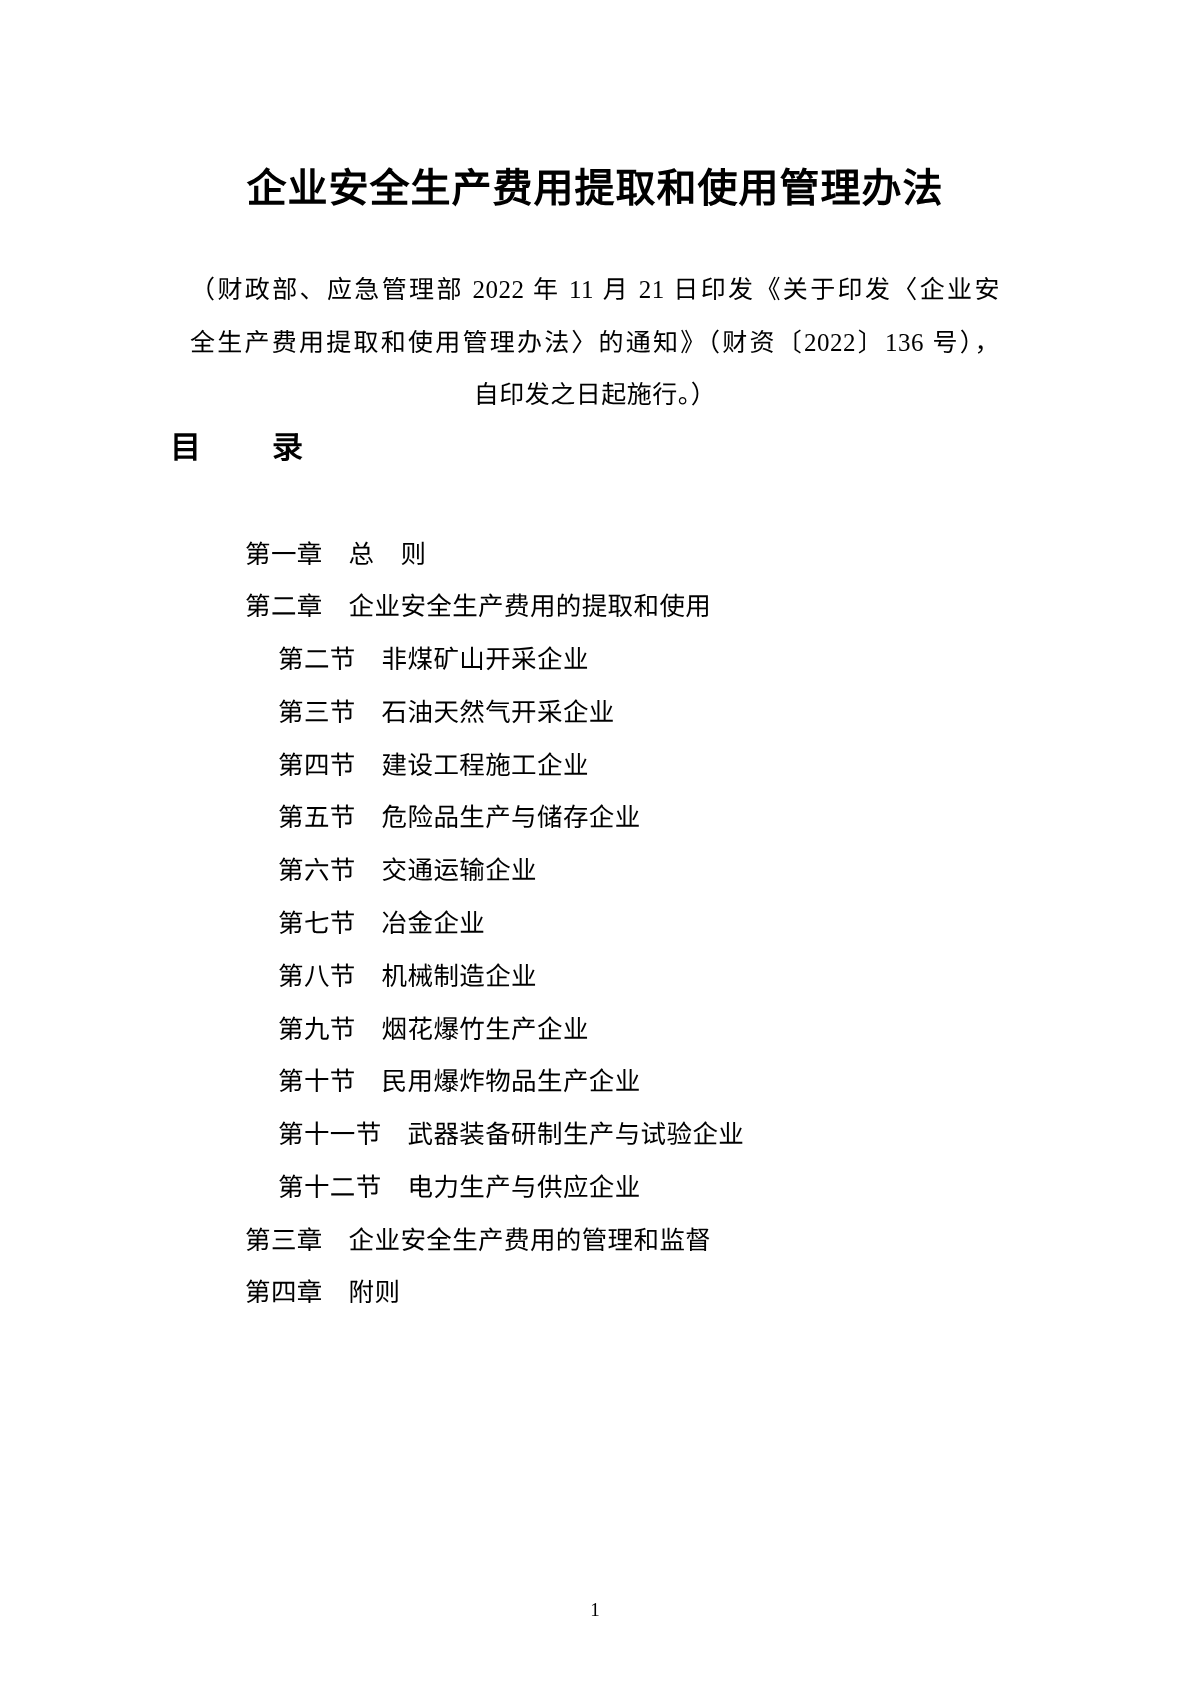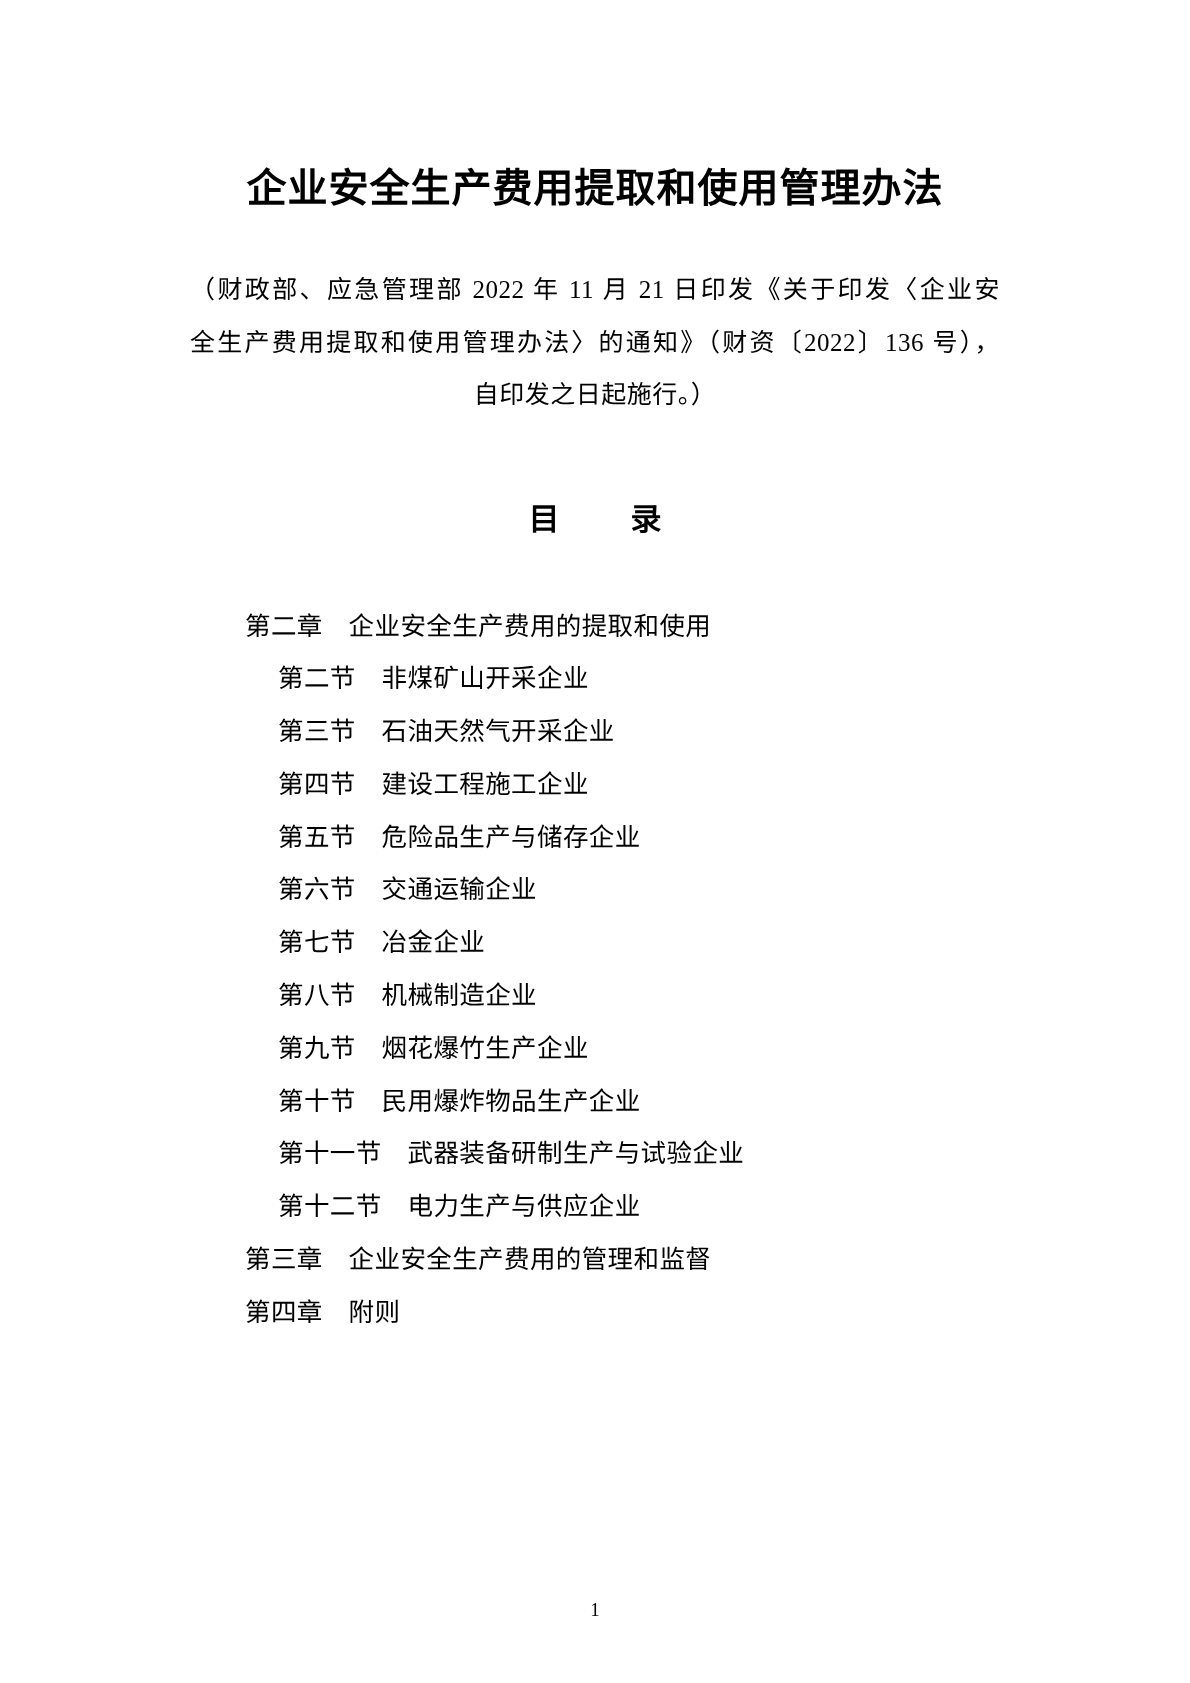--- a/index.html
+++ b/index.html
@@ -40,22 +40,20 @@
   }
   .subtitle-line {
     display: block;
   }
   .subtitle-line.just {
     text-align: justify;
     text-align-last: justify;
     padding: 0 10px;
   }
   .toc-heading {
-    margin-top: 72px;
-    text-align: center;
     font-family: "DejaVu Sans", "Liberation Sans", sans-serif;
     font-weight: bold;
     font-size: 31px;
     letter-spacing: 20px;
     text-indent: 20px;
   }
   .toc {
     margin-top: 62px;
     padding-left: 95px;
     font-size: 25.5px;
@@ -87,20 +85,21 @@
 
   <div class="subtitle-block">
     <span class="subtitle-line just">（财政部、应急管理部 2022 年 11 月 21 日印发《关于印发〈企业安</span>
     <span class="subtitle-line just">全生产费用提取和使用管理办法〉的通知》（财资〔2022〕136 号），</span>
     <span class="subtitle-line">自印发之日起施行。）</span>
   </div>
 
   <div class="toc-heading">目　录</div>
 
   <div class="toc">
+    <div class="toc-item level-1">第一章　总　则</div>
     <div class="toc-item level-1">第二章　企业安全生产费用的提取和使用</div>
     <div class="toc-item level-2">第二节　非煤矿山开采企业</div>
     <div class="toc-item level-2">第三节　石油天然气开采企业</div>
     <div class="toc-item level-2">第四节　建设工程施工企业</div>
     <div class="toc-item level-2">第五节　危险品生产与储存企业</div>
     <div class="toc-item level-2">第六节　交通运输企业</div>
     <div class="toc-item level-2">第七节　冶金企业</div>
     <div class="toc-item level-2">第八节　机械制造企业</div>
     <div class="toc-item level-2">第九节　烟花爆竹生产企业</div>
     <div class="toc-item level-2">第十节　民用爆炸物品生产企业</div>

